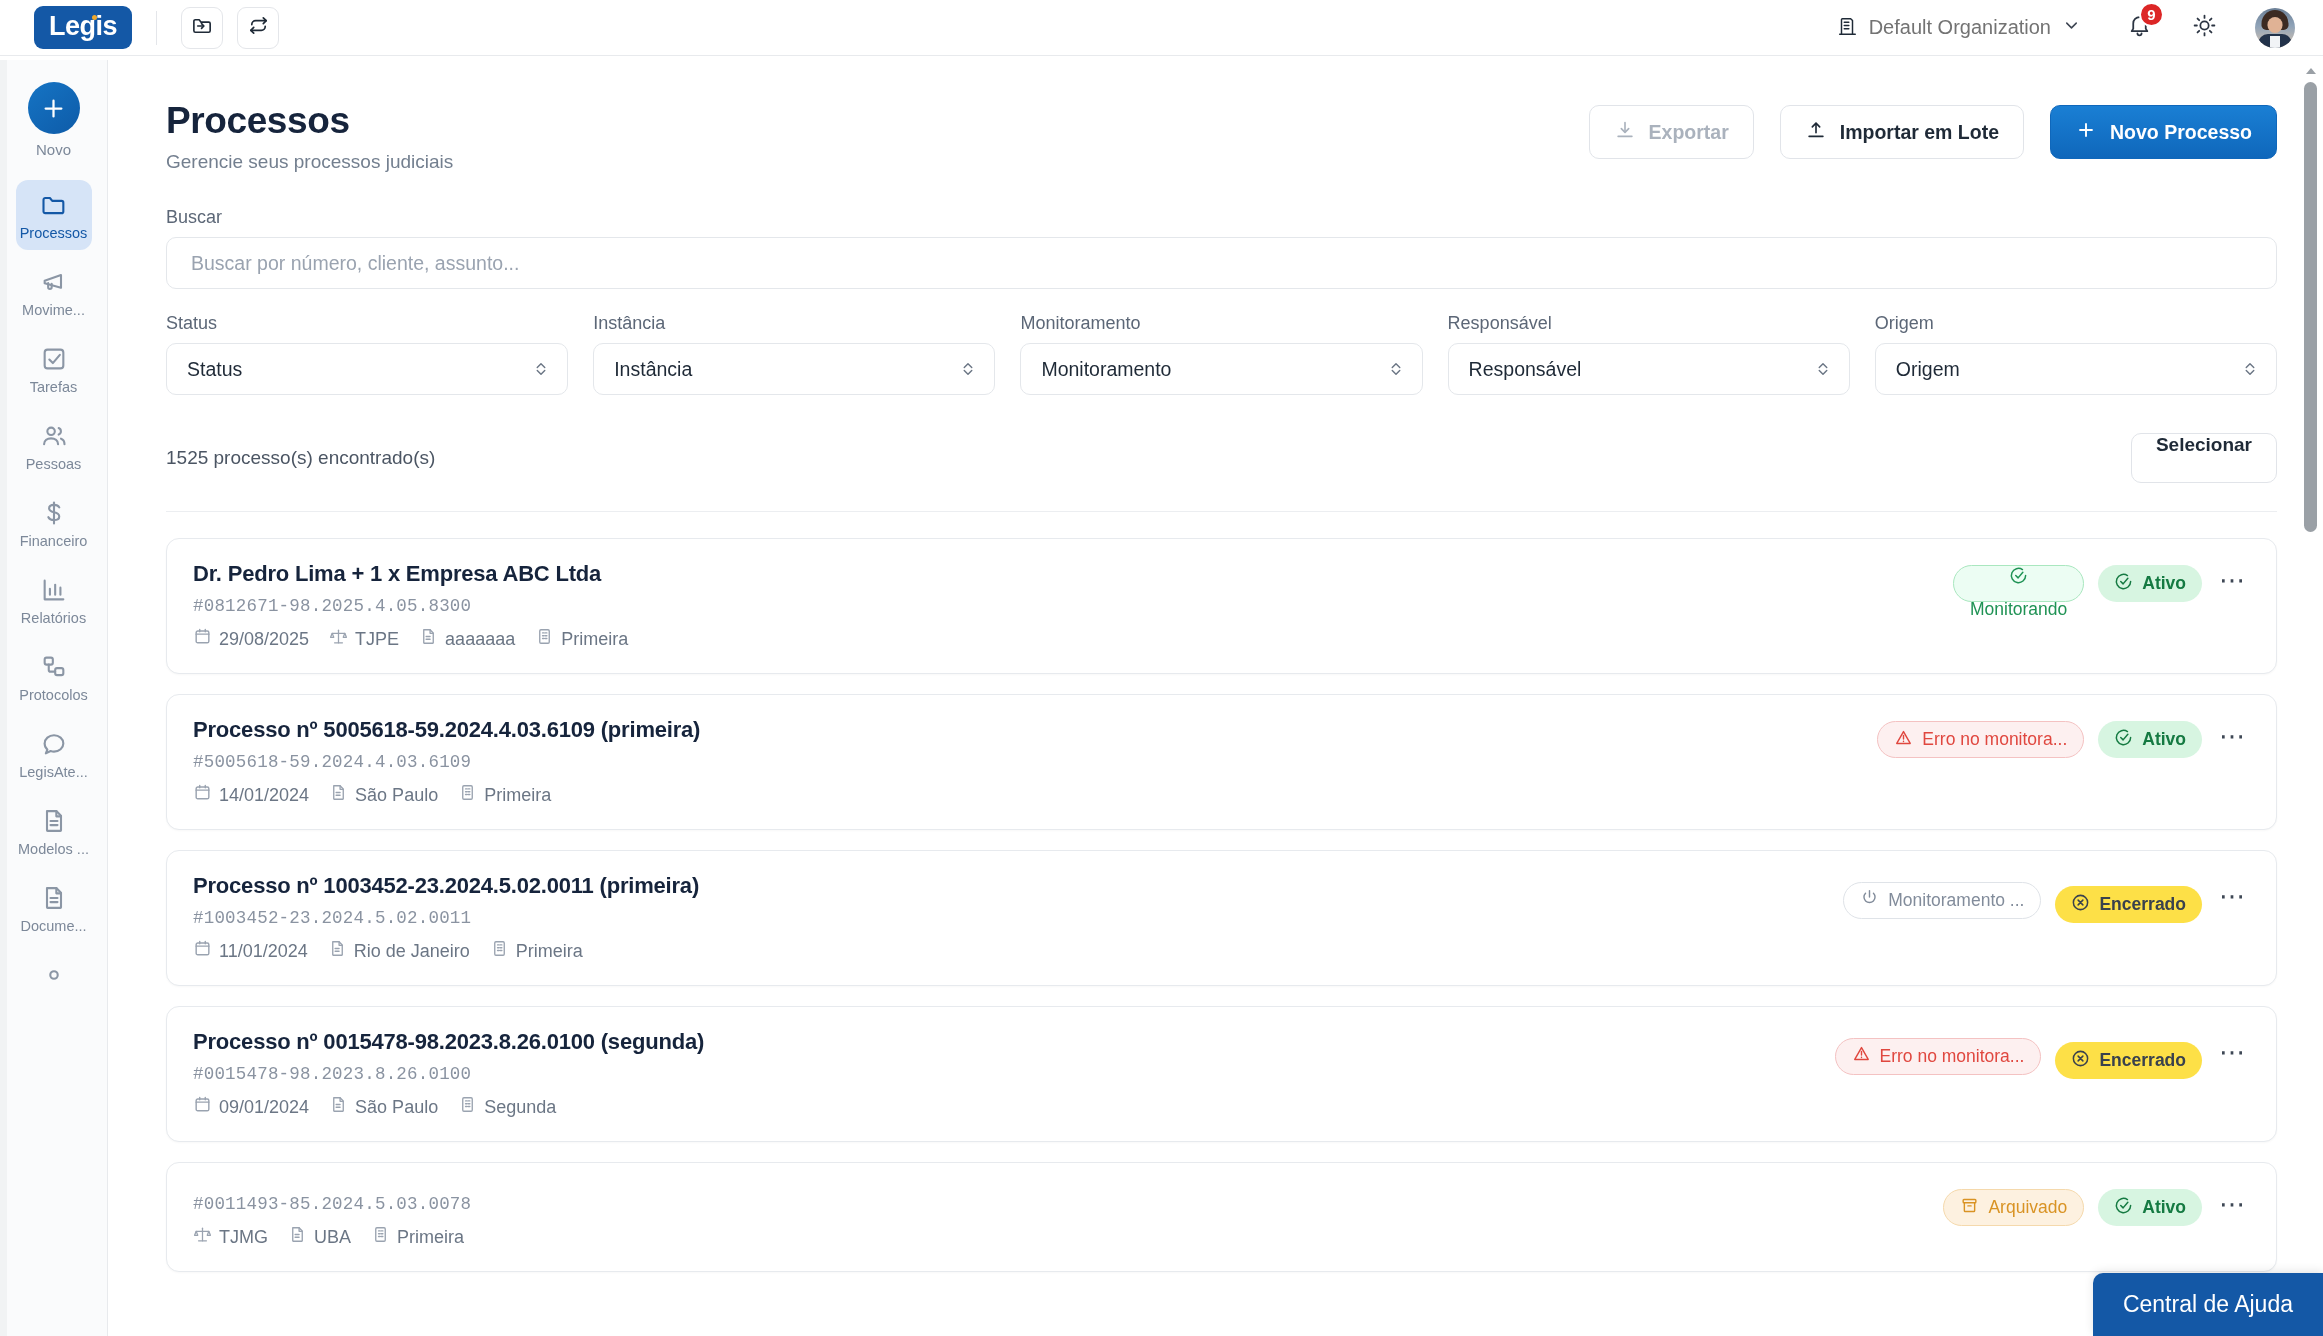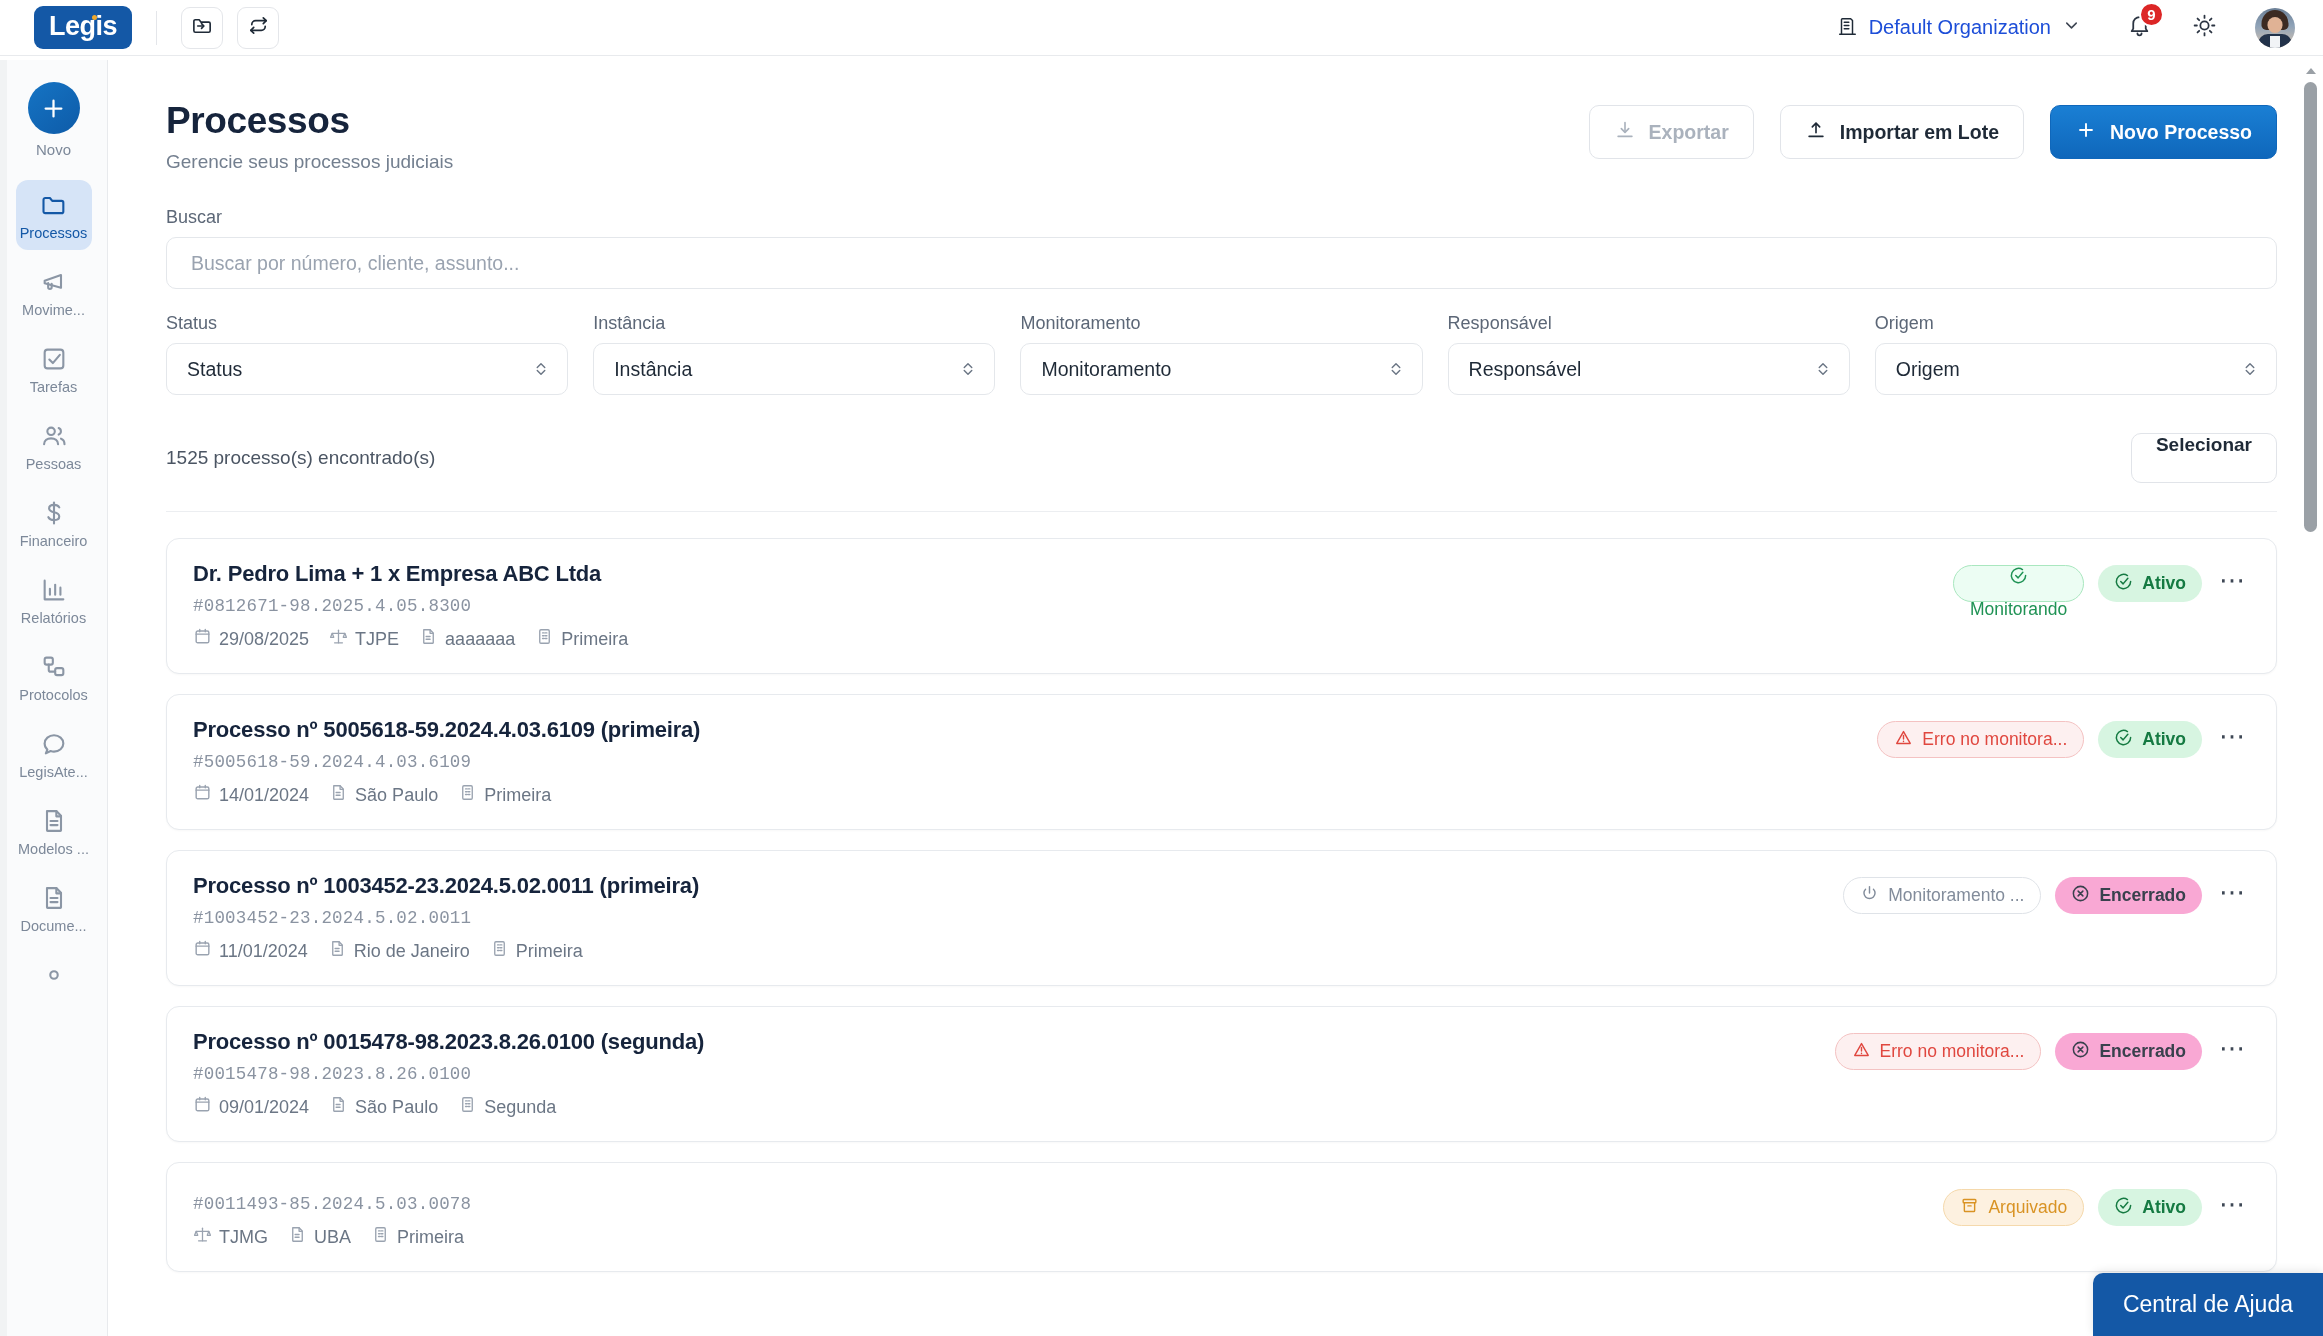--- a/index.html
+++ b/index.html
@@ -50,21 +50,21 @@
     display: flex; align-items: center; justify-content: center;
     margin-right: 14px;
     cursor: pointer;
   }
   .topbar-spacer { flex: 1; }
   .org-select {
     display: flex; align-items: center; gap: 11px;
     cursor: pointer; margin-right: 46px;
   }
   .org-select .org-label {
-    font-size: 20px; color: #1d4ed8; font-weight: 400;
+    font-size: 20px; color: #737373; font-weight: 400;
   }
   .bell-wrap { position: relative; margin-right: 40px; cursor: pointer; }
   .bell-badge {
     position: absolute; top: -11px; right: -12px;
     min-width: 25px; height: 25px;
     background: #dc2626; color: #fff;
     border-radius: 13px;
     font-size: 15px; font-weight: 700;
     display: flex; align-items: center; justify-content: center;
     border: 2px solid #fff;
@@ -245,21 +245,21 @@
     border-radius: 19px;
     font-size: 17.5px; font-weight: 600;
     white-space: nowrap;
   }
   .badge svg { flex-shrink: 0; }
   .badge.mon-on { background:#ecfdf3; border:1px solid #a9e7bf; color:#1f9254; font-weight:500;flex-direction:column; }
   .badge.mon-err { background:#fdf0f0; border:1px solid #f4c2c2; color:#e0473f; font-weight:500; }
   .badge.mon-off { background:#fff; border:1px solid #dfe3e8; color:#828c9b; font-weight:500; }
   .badge.mon-arch { background:#fdf1e0; border:1px solid #f5d9ac; color:#d99324; font-weight:500; }
   .badge.st-ativo { background:#d7f5e1; color:#157a42; font-weight:700; }
-  .badge.st-enc { background:#f9a8d4; color:#39414d; font-weight:700; }
+  .badge.st-enc { background:#fde047; color:#39414d; font-weight:700;margin-top:9px; }
   .kebab {
     width: 34px; height: 34px;
     display:flex; align-items:center; justify-content:center;
     color:#3e4755; cursor:pointer;
     font-size: 26px; letter-spacing: 2px; line-height: 0;
     padding-bottom: 8px;
   }
 
   
   .vscroll {

